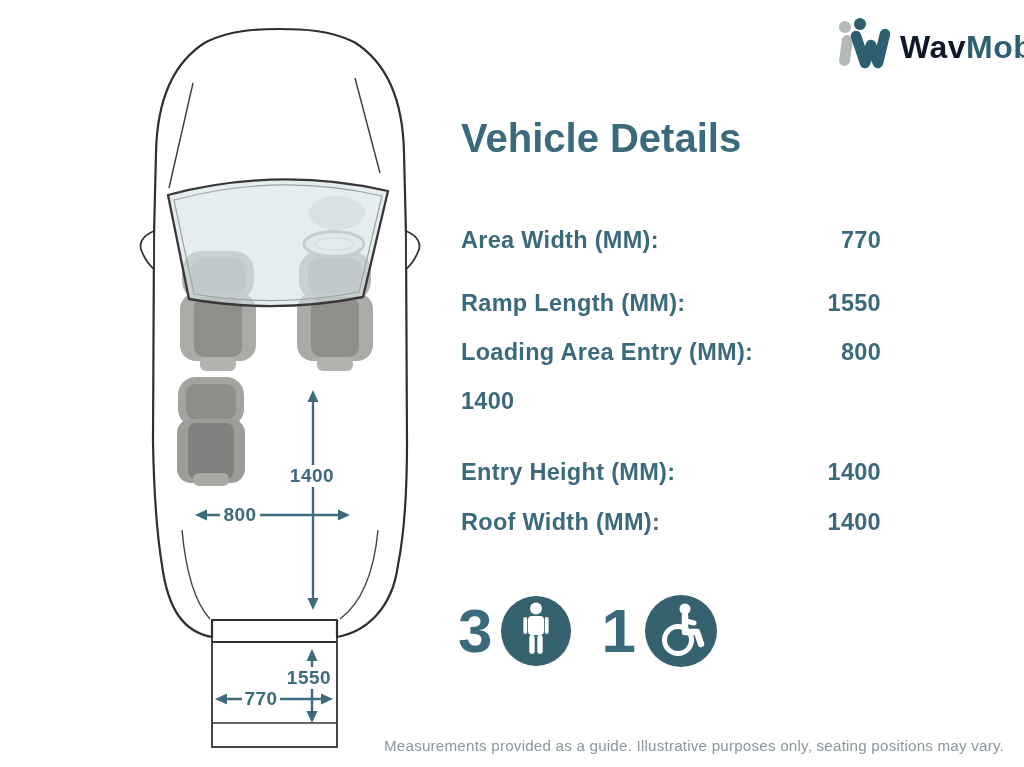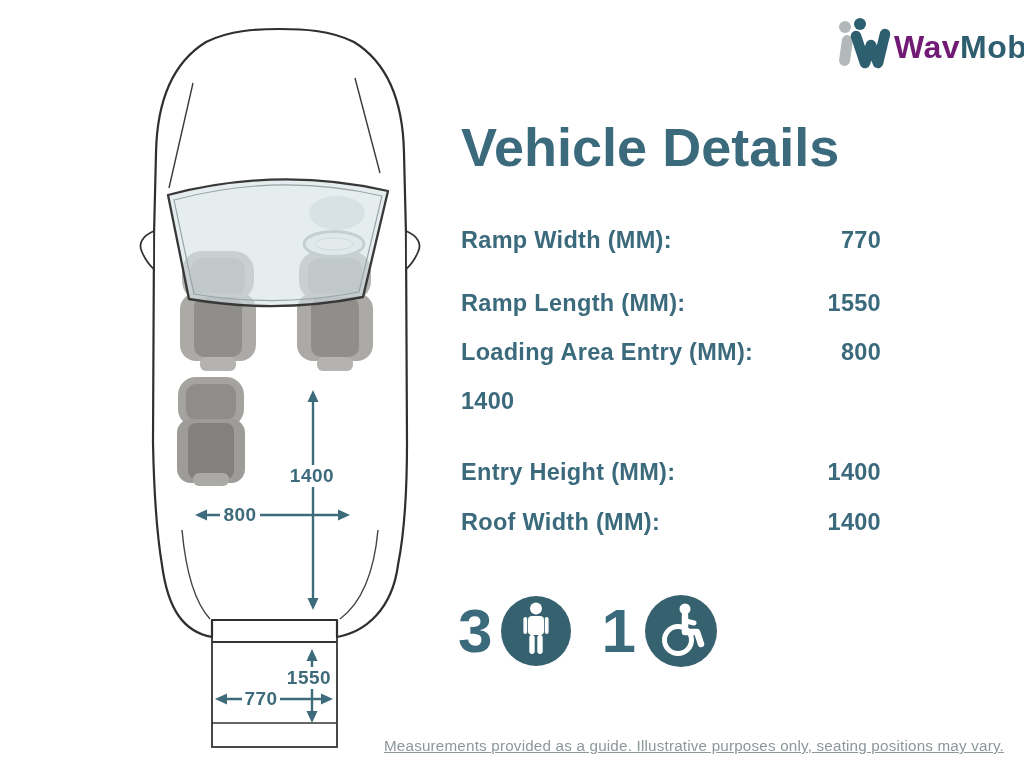--- a/index.html
+++ b/index.html
@@ -3,43 +3,43 @@
 <meta charset="utf-8">
 <style>
   html,body{margin:0;padding:0;background:#fff;}
   #canvas{
     position:relative;width:1024px;height:767px;background:#ffffff;
     font-family:"Liberation Sans",sans-serif;overflow:hidden;
   }
   
   .logo{position:absolute;left:834px;top:16px;display:flex;align-items:flex-start;}
   .logo-text{font-size:32px;font-weight:700;margin-top:13px;letter-spacing:.5px;}
-  .logo-text .gray{color:#701a75;}
+  .logo-text .gray{color:#0f172a;margin-left:6px;}
   .logo-text .teal{color:#2e5f70;}
   
   .page-title{
     position:absolute;left:461px;top:116px;width:470px;
-    font-size:54px;font-weight:800;color:#3b6a7d;letter-spacing:0px;
+    font-size:40px;font-weight:800;color:#3b6a7d;letter-spacing:0px;
   }
   
   .spec-row{
     position:absolute;left:461px;width:420px;height:32px;
     display:flex;justify-content:space-between;align-items:center;
     font-size:23.5px;font-weight:700;color:#3b6a7d;letter-spacing:.3px;
   }
   .spec-row .val{text-align:right;}
   
   .capacity{position:absolute;left:458px;top:592px;height:78px;display:flex;align-items:center;}
   .cap-num{font-size:62px;font-weight:800;color:#3b6a7d;line-height:78px;}
   .badge{margin-left:9px;}
   .cap-num.second{margin-left:30px;}
   
   .footer{
     position:absolute;right:20px;top:737px;
-    font-size:15.2px;color:#8c979c;letter-spacing:.2px;white-space:nowrap;text-decoration:underline;
+    font-size:15.2px;color:#8c979c;letter-spacing:.2px;white-space:nowrap;
   }
   
   .vehicle{position:absolute;left:130px;top:25px;}
   .meas-text{font-weight:700;font-size:19px;fill:#3d6b7c;letter-spacing:.5px;
     font-family:"Liberation Sans",sans-serif;}
 </style>
 </head>
 <body>
 
 <div id="canvas">
@@ -143,21 +143,21 @@
       <path d="M 22 20 L 31 47 L 37 29 L 44 47 L 51 18" fill="none" stroke="#2e5f70" stroke-width="10.5" stroke-linecap="round" stroke-linejoin="round"></path>
     </svg>
     <div class="logo-text">
       <span class="gray">Wav</span><span class="teal">Mob</span>
     </div>
   </div>
 
   <div class="page-title">Vehicle Details</div>
 
   <div class="spec-row" style="top:224px">
-    <span>Ramp Width (MM):</span>
+    <span>Area Width (MM):</span>
     <span class="val">770</span>
   </div>
   <div class="spec-row" style="top:287px">
     <span>Ramp Length (MM):</span>
     <span class="val">1550</span>
   </div>
   <div class="spec-row" style="top:336px">
     <span>Loading Area Entry (MM):</span>
     <span class="val">800</span>
   </div>

